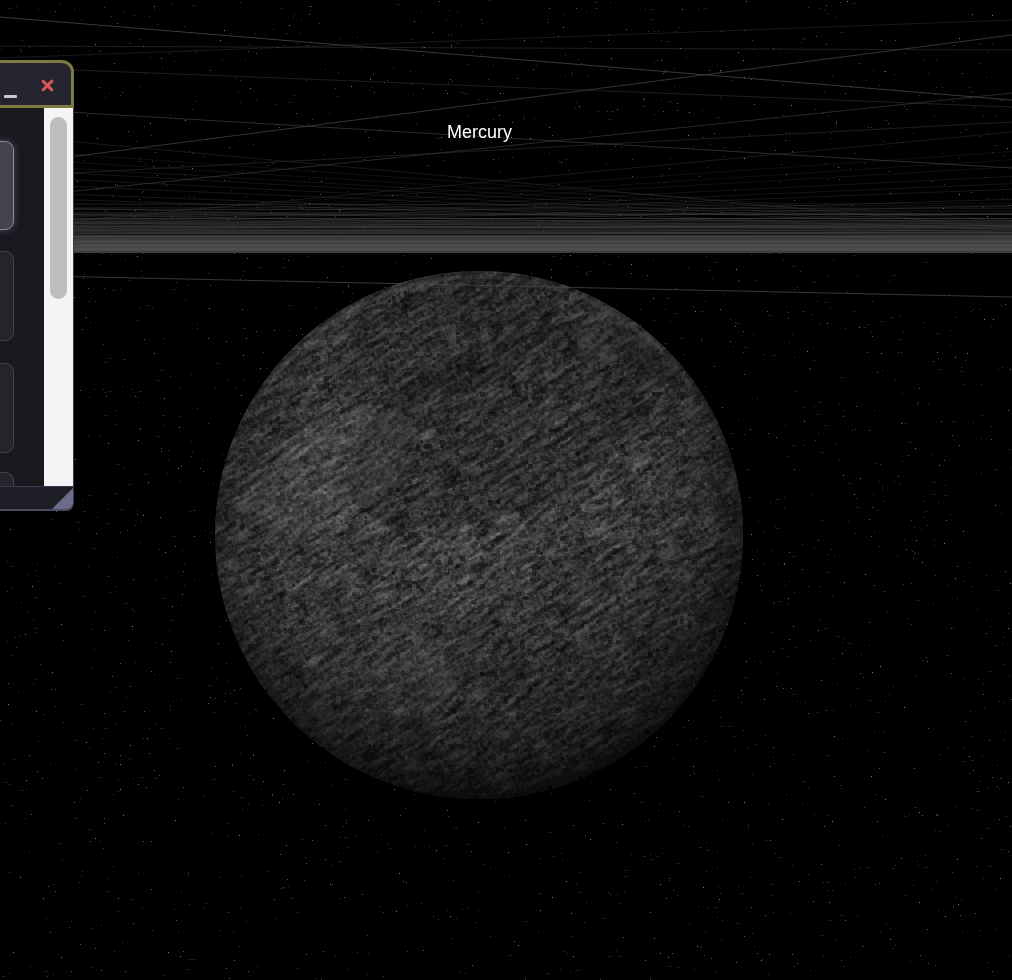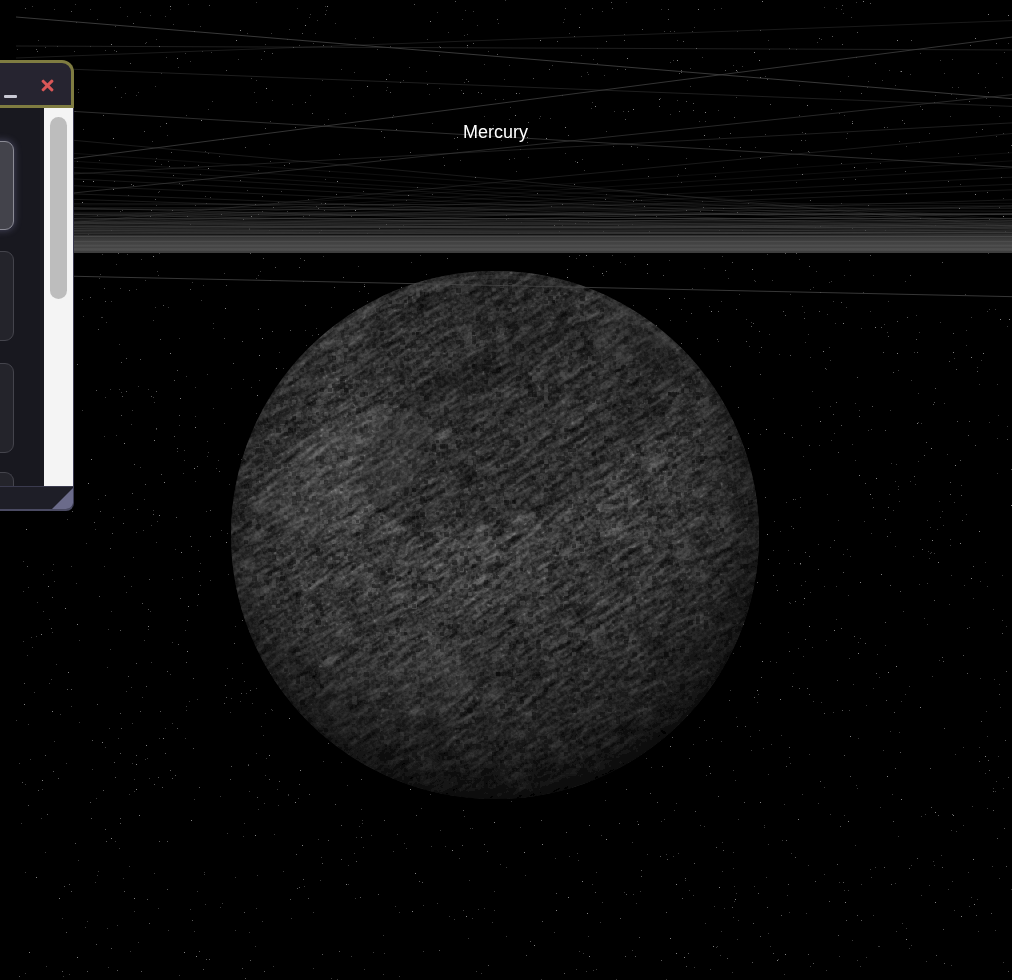--- a/index.html
+++ b/index.html
@@ -1,14 +1,14 @@
 <!DOCTYPE html>
 <html><head><meta charset="utf-8"><style>
 html,body{margin:0;padding:0;background:#000;width:1012px;height:980px;overflow:hidden;font-family:"Liberation Sans",sans-serif;}
-#scene{position:absolute;left:16px;top:0;width:826px;height:980px;transform:translateZ(0);will-change:transform;}
+#scene{position:absolute;left:0;top:0;width:826px;height:980px;transform:translateZ(0);will-change:transform;}
 
 #win{position:absolute;left:-200px;top:60px;width:274px;height:450px;}
 #titlebar{position:absolute;left:0;top:0;width:271px;height:42px;background:#262430;border:3px solid #7f7c41;border-left:none;border-radius:0 12px 0 0;}
 #minus{position:absolute;left:204px;top:32px;width:13px;height:3px;background:#c9c9d4;border-radius:1px;}
 #closex{position:absolute;left:241px;top:16px;width:12px;height:12px;}
 #closex:before,#closex:after{content:"";position:absolute;left:4.5px;top:-1.5px;width:3.2px;height:15px;background:#d95757;border-radius:1px;}
 #closex:before{transform:rotate(45deg);}
 #closex:after{transform:rotate(-45deg);}
 #body{position:absolute;left:0;top:48px;width:274px;height:378px;background:#18181f;border-right:1px solid #3a3a52;box-sizing:border-box;}
 .card{position:absolute;left:8px;width:206px;border-radius:9px;background:#24242b;border:1px solid #44444c;box-sizing:border-box;}

